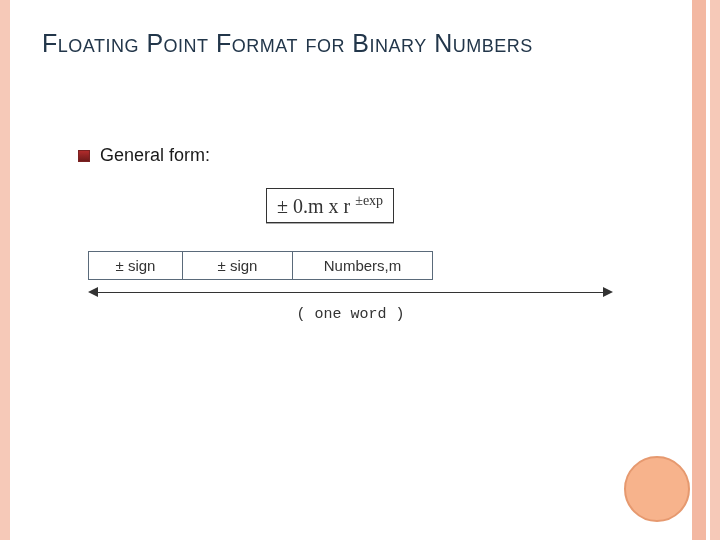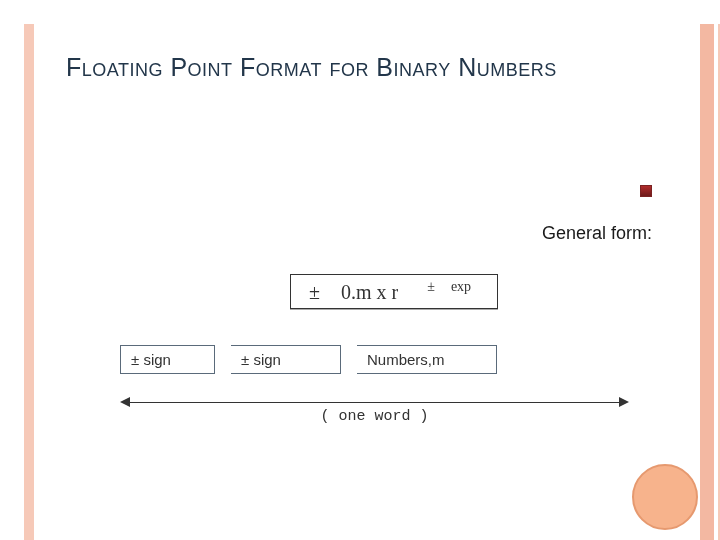--- a/index.html
+++ b/index.html
@@ -1,15 +1,15 @@
 <!DOCTYPE html>
 <html><head>
 <meta charset="utf-8">
 <style>
-  * { margin: 8px; padding: 0; box-sizing: border-box; }
+  * { margin: 0; padding: 0; box-sizing: border-box; }
   body {
     width: 720px;
     height: 540px;
     background: #ffffff;
     font-family: Arial, sans-serif;
     position: relative;
     overflow: hidden;
   }
   .stripe {
     position: absolute;
@@ -35,24 +35,23 @@
 
   .content {
     position: absolute;
     top: 145px;
     left: 78px;
     right: 60px;
   }
 
   .bullet-row {
     display: flex;
-    align-items: flex-end;
+    align-items: center;
     gap: 10px;
     margin-bottom: 14px;
-    flex-direction: column;
   }
   .bullet-marker {
     width: 12px;
     height: 12px;
     border: 1px solid #7a2222;
     background: linear-gradient(#b02b2b, #6e1a1a);
     flex-shrink: 0;
   }
   .bullet-text {
     font-size: 18px;
@@ -73,21 +72,21 @@
 
   .table-row {
     display: flex;
     margin: 10px 0 4px 10px;
   }
   .cell {
     border: 1px solid #5a6a7a;
     padding: 5px 10px;
     font-size: 15px;
     color: #333;
-    text-align: left;
+    text-align: center;
     font-family: Arial, sans-serif;
   }
   .cell + .cell { border-left: none; }
   .c1 { width: 95px; }
   .c2 { width: 180px; }
   .c3 { width: 110px; }
   .c4 { width: 140px; }
 
   .arrow-line {
     position: relative;

